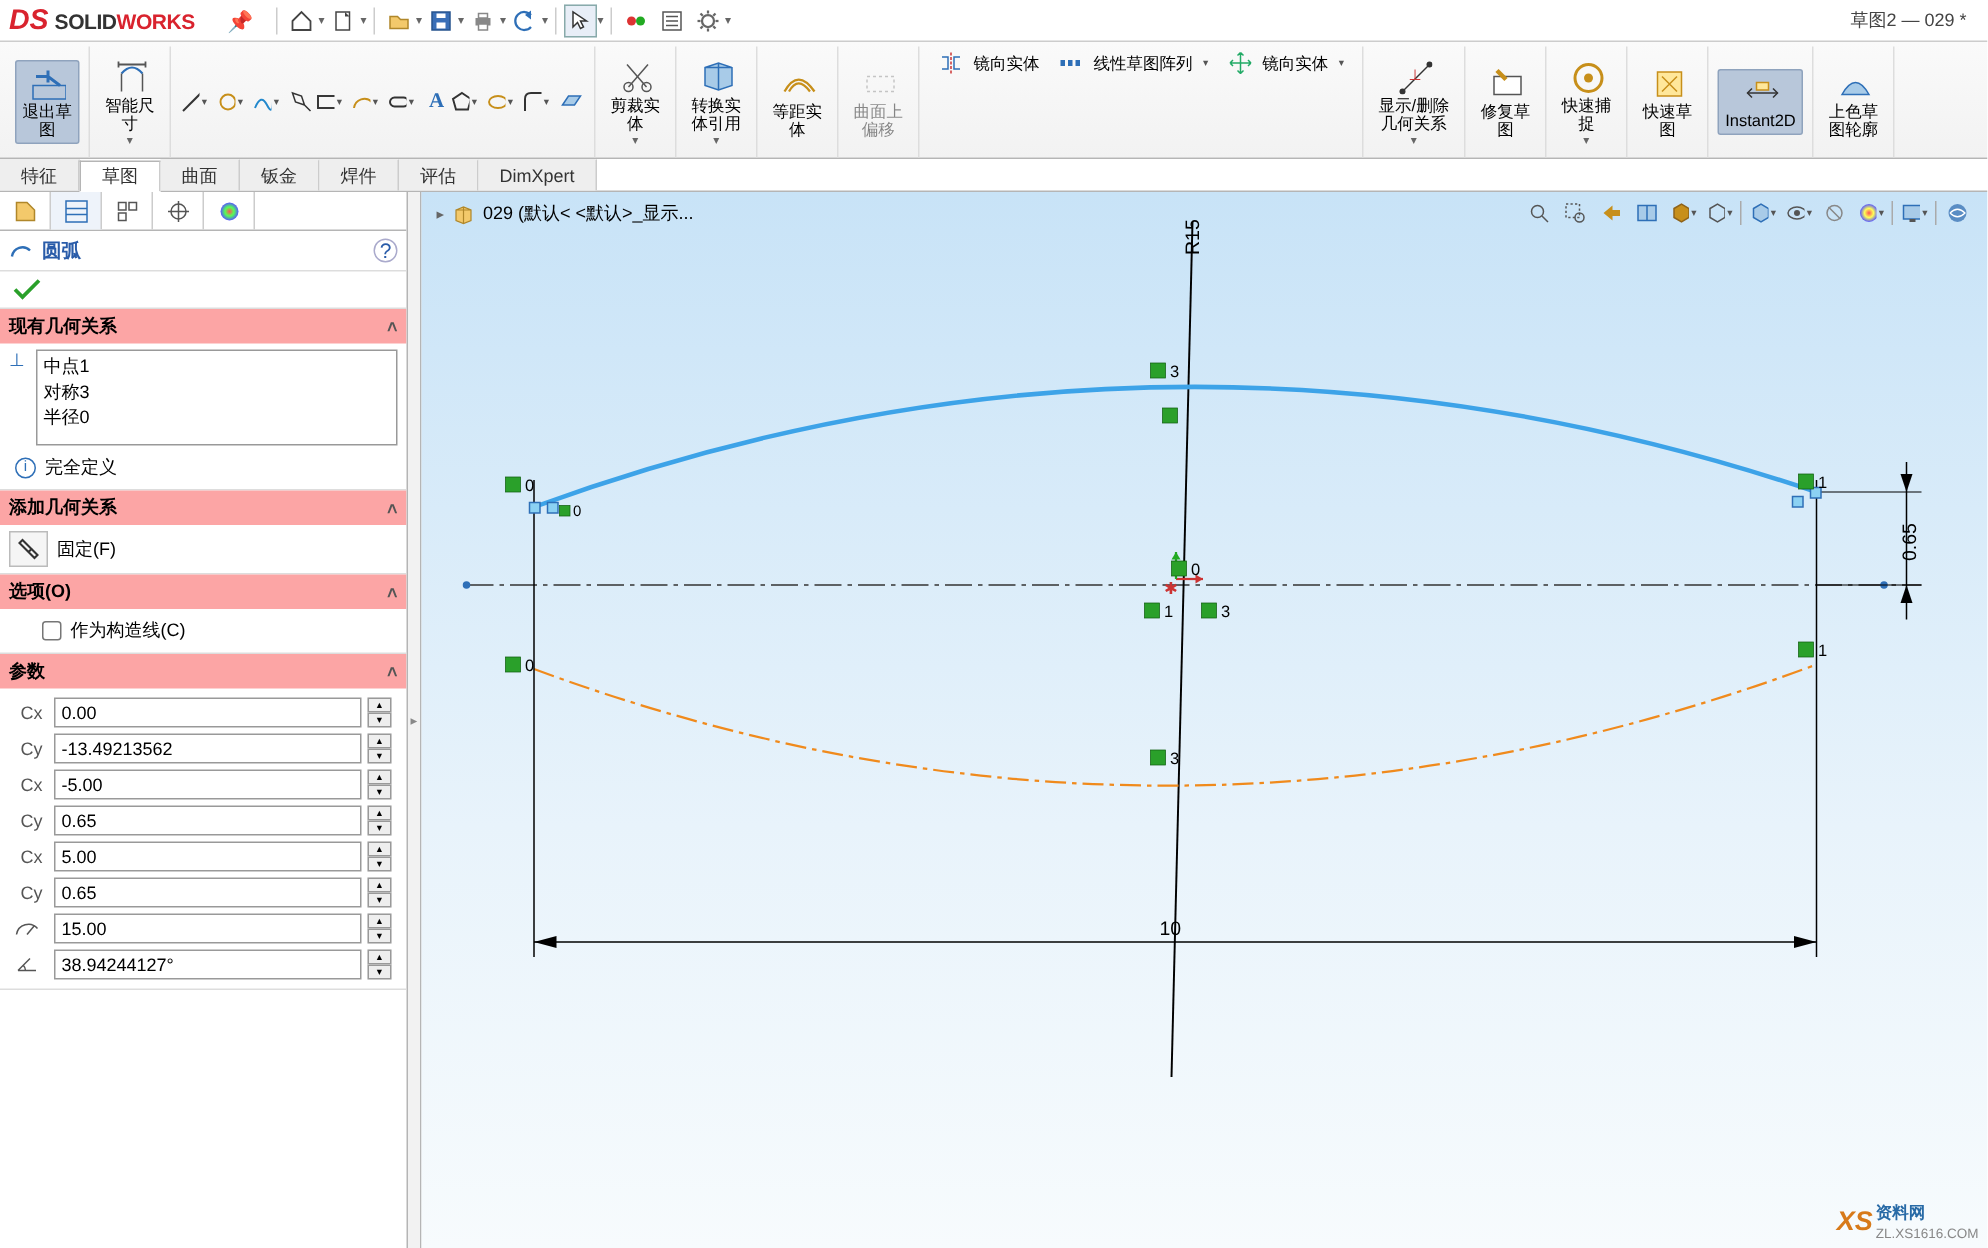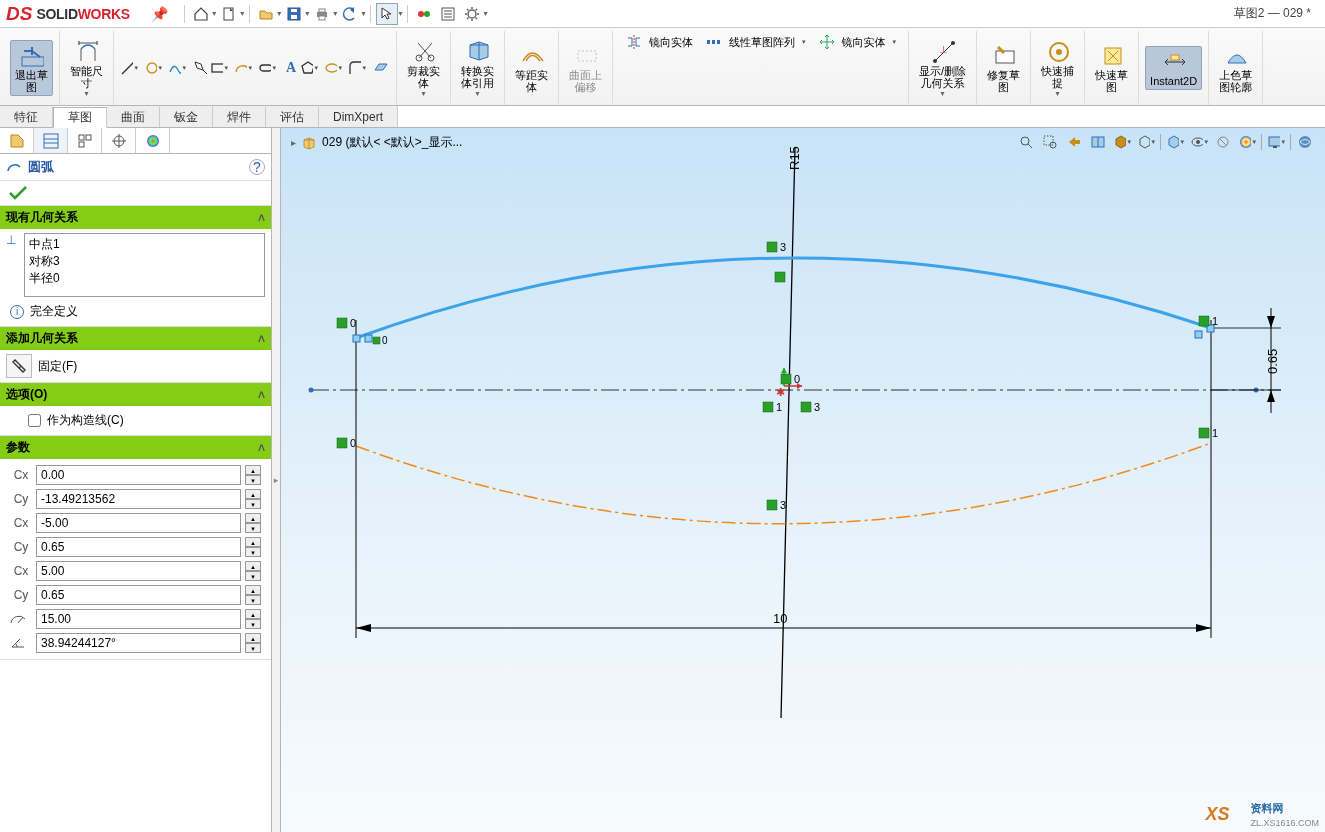--- a/index.html
+++ b/index.html
@@ -49,40 +49,40 @@
 
 
 .pm-tabs { display: flex; border-bottom: 1px solid #b5b5b5; height: 26px; }
 .pm-tab { width: 34px; border-right: 1px solid #ccc; display: flex; align-items: center; justify-content: center; cursor: pointer; }
 .pm-tab.active { background: #eef3fa; }
 .pm-header { display: flex; align-items: center; padding: 4px 6px; border-bottom: 1px solid #ddd; }
 .pm-header .title { color: #2a5ca9; font-weight: bold; margin-left: 6px; font-size: 13px; }
 .pm-help { margin-left: auto; color: #2a5ca9; font-size: 14px; border: 1px solid #aac; border-radius: 50%; width: 16px; height: 16px; display: flex; align-items: center; justify-content: center; cursor: pointer; }
 .pm-confirm { padding: 4px 8px; border-bottom: 1px solid #ddd; }
 .pm-section { border-bottom: 1px solid #ddd; }
-.pm-sec-head { display: flex; align-items: center; background: #84cc16; padding: 3px 6px; font-weight: bold; font-size: 12px; cursor: pointer; }
+.pm-sec-head { display: flex; align-items: center; background: #fca5a5; padding: 3px 6px; font-weight: bold; font-size: 12px; cursor: pointer; }
 .pm-sec-head .chev { margin-left: auto; color: #555; }
 .pm-sec-body { padding: 4px 6px; }
 .listbox { border: 1px solid #999; height: 64px; padding: 2px 4px; font-size: 12px; margin-left: 20px; margin-bottom: 4px; }
 .status-row { display: flex; align-items: center; gap: 6px; padding: 2px 4px; }
 .fix-btn { width: 26px; height: 24px; border: 1px solid #bbb; display: flex; align-items: center; justify-content: center; margin-right: 6px; cursor: pointer; background: #f5f5f5; }
 .chk-row { display: flex; align-items: center; gap: 6px; padding: 2px 4px 2px 22px; }
 .param-row { display: flex; align-items: center; gap: 4px; padding: 2px 4px; }
 .param-row .picon { width: 22px; text-align: center; color: #555; }
 .param-row input { flex: 1; height: 20px; border: 1px solid #999; padding: 0 4px; font-size: 12px; }
 .spinner { width: 16px; display: flex; flex-direction: column; }
 .spinner button { height: 10px; font-size: 7px; line-height: 7px; border: 1px solid #999; background: #eee; cursor: pointer; padding: 0; }
 
 
 .breadcrumb { position: absolute; top: 6px; left: 10px; display: flex; align-items: center; gap: 6px; font-size: 12px; }
 .view-toolbar { position: absolute; top: 2px; right: 8px; display: flex; gap: 4px; align-items: center; background: rgba(255,255,255,0.0); padding: 2px; }
 .view-toolbar .vbtn { width: 20px; height: 20px; display: flex; align-items: center; justify-content: center; cursor: pointer; border: 1px solid transparent; }
 
 
-.watermark { position: absolute; bottom: 4px; right: 6px; font-size: 11px; display: flex; align-items: center; gap: 21px; color: #286aa6; font-weight: bold; }
+.watermark { position: absolute; bottom: 4px; right: 6px; font-size: 11px; display: flex; align-items: center; gap: 2px; color: #286aa6; font-weight: bold; }
 .watermark .xs { font-style: italic; font-size: 18px; }
 .watermark .sub { font-size: 9px; color: #888; font-weight: normal; }
 svg { display: block; }
 
 
 .dim-text { font-size: 13px; fill: #000; font-family: Arial; }
 .small-green-box { fill: #2aa02a; stroke: #126012; stroke-width: 0.5; }
 </style>
 </head>
 <body>

